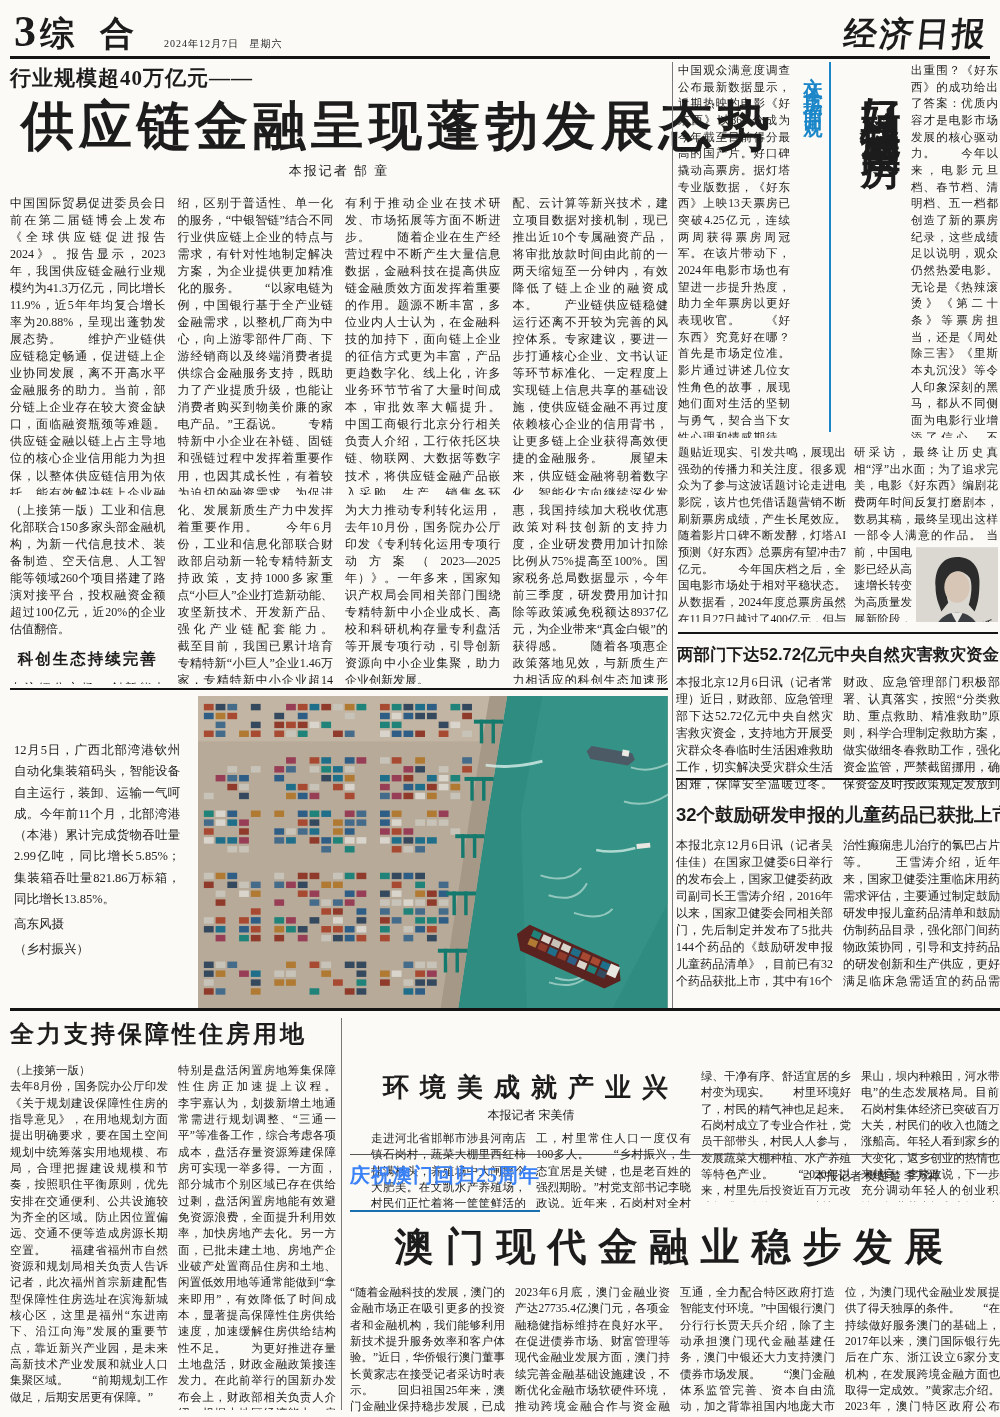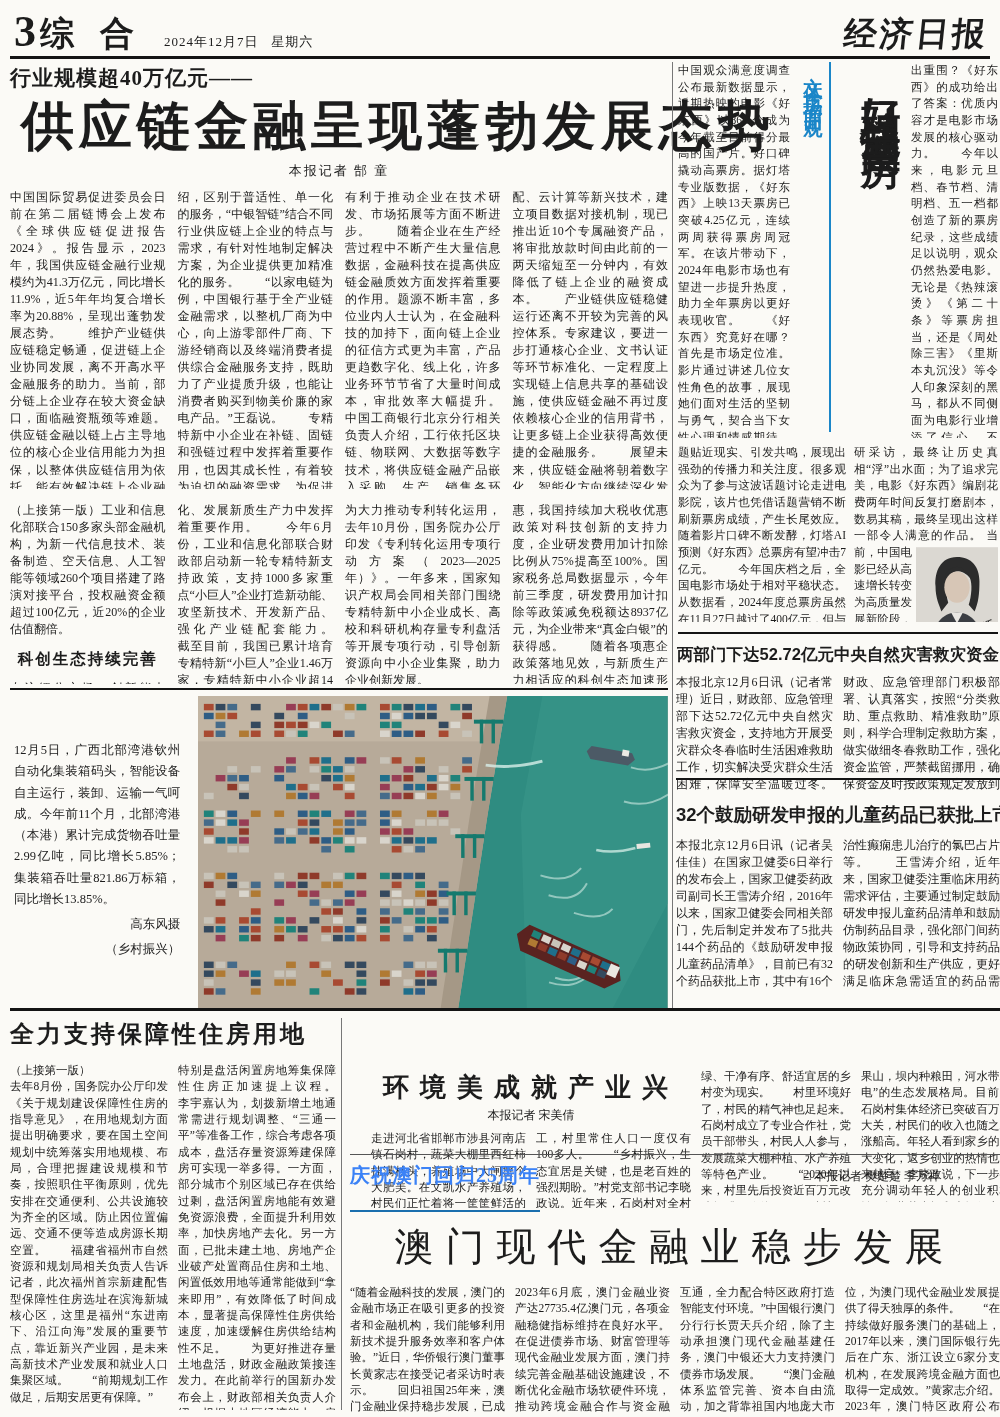--- a/index.html
+++ b/index.html
@@ -5,42 +5,42 @@
   html,body{margin:0;padding:0;}
   body{width:1000px;height:1417px;background:#e8e6e0;}
   .page{position:relative;width:1000px;height:1417px;background:#fbfaf6;color:#1c1c1c;
         font-family:"Liberation Serif",serif;overflow:hidden;}
   .rule{position:absolute;background:#141414;}
   .vrule{position:absolute;background:#777;width:1px;}
   
   .hdr{position:absolute;left:14px;top:6px;right:12px;height:48px;display:flex;align-items:flex-end;}
   .pgnum{font-family:"Liberation Serif",serif;font-weight:bold;font-size:44px;line-height:44px;}
   .section{font-weight:bold;font-size:34px;line-height:40px;letter-spacing:26px;margin-left:4px;}
-  .dateblk{font-size:13px;margin-left:4px;margin-bottom:3px;letter-spacing:1px;}
+  .dateblk{font-size:10px;margin-left:4px;margin-bottom:3px;letter-spacing:1px;}
   .masthead{margin-left:auto;font-weight:bold;font-size:33px;line-height:40px;
             font-family:"DejaVu Serif",serif;transform:skewX(-6deg);letter-spacing:3px;}
   
   .bt{font-size:12px;line-height:1.42;text-align:justify;overflow:hidden;}
   .cols{display:flex;gap:12px;}
   .cols>div{flex:1;}
   
   .sc{position:absolute;left:10px;top:64px;width:658px;}
   .sc .kicker{font-size:21px;font-weight:bold;letter-spacing:1px;}
   .sc h1{margin:8px 0 2px 11px;font-family:"Liberation Sans",sans-serif;font-size:53px;line-height:52px;
          letter-spacing:5px;font-weight:900;white-space:nowrap;}
-  .sc .byline{text-align:center;font-size:13px;margin:10px 0 9px 0;letter-spacing:2px;}
+  .sc .byline{text-align:center;font-size:13px;margin:10px 0 15px 0;letter-spacing:2px;}
   .sc-body{height:300px;}
   
   .sme{position:absolute;left:10px;top:502px;width:658px;height:182px;}
   .sme .bt{height:182px;}
   .subhead{text-align:center;font-weight:bold;font-size:15.5px;margin:10px 0;letter-spacing:2px;text-indent:0;}
   
   .photo{position:absolute;left:10px;top:696px;width:658px;height:312px;display:flex;gap:8px;}
   .cap{width:170px;padding:44px 10px 0 4px;font-size:12.5px;line-height:1.7;text-align:justify;}
-  .cap .credit{display:block;text-align:right;margin-top:4px;}
+  .cap .credit{display:block;text-align:left;margin-top:4px;}
   .photo svg{display:block;}
   
   .feat{position:absolute;left:678px;top:62px;width:320px;height:566px;}
   .feat-top{display:flex;height:376px;}
   .f-left{width:112px;font-size:11.5px;line-height:1.45;text-align:justify;overflow:hidden;}
   .f-label{width:30px;margin-left:6px;writing-mode:vertical-rl;text-orientation:upright;
            color:#1b86c8;font-weight:bold;font-size:19px;letter-spacing:7px;
            border-right:2px solid #1b86c8;padding-right:3px;height:370px;}
   .f-head{width:74px;writing-mode:vertical-rl;text-orientation:upright;
           font-family:"Liberation Sans",sans-serif;font-weight:900;font-size:40px;
@@ -72,21 +72,21 @@
   .v-main h2{margin:2px 0 2px 0;text-align:center;font-weight:bold;font-size:26px;letter-spacing:11px;white-space:nowrap;}
   .v-byline{text-align:center;font-size:12px;margin:2px 0 6px 0;}
   .v-main .bt{height:78px;}
   .village .vc{width:150px;font-size:11.5px;line-height:1.42;text-align:justify;overflow:hidden;height:134px;}
   .macao{position:absolute;left:350px;top:1162px;width:650px;height:248px;}
   .m-kickrow{display:flex;align-items:flex-start;}
   .m-kicker{color:#3b82f6;font-weight:bold;font-size:20px;letter-spacing:1px;
             border-bottom:2px solid #1a6fae;padding-bottom:21px;}
   .m-byline{margin-left:auto;font-size:12px;padding-top:6px;margin-right:60px;}
   .macao h2{margin:8px 0 10px 0;text-align:center;font-family:"Liberation Sans",sans-serif;
-            font-weight:400;font-size:39px;letter-spacing:12px;white-space:nowrap;}
+            font-weight:700;font-size:39px;letter-spacing:12px;white-space:nowrap;}
   .macao .cols{gap:10px;}
   .macao .bt{height:158px;font-size:11.5px;}
 </style>
 </head>
 <body>
 
 <div class="page">
 
   <div class="hdr">
     <span class="pgnum">3</span>

